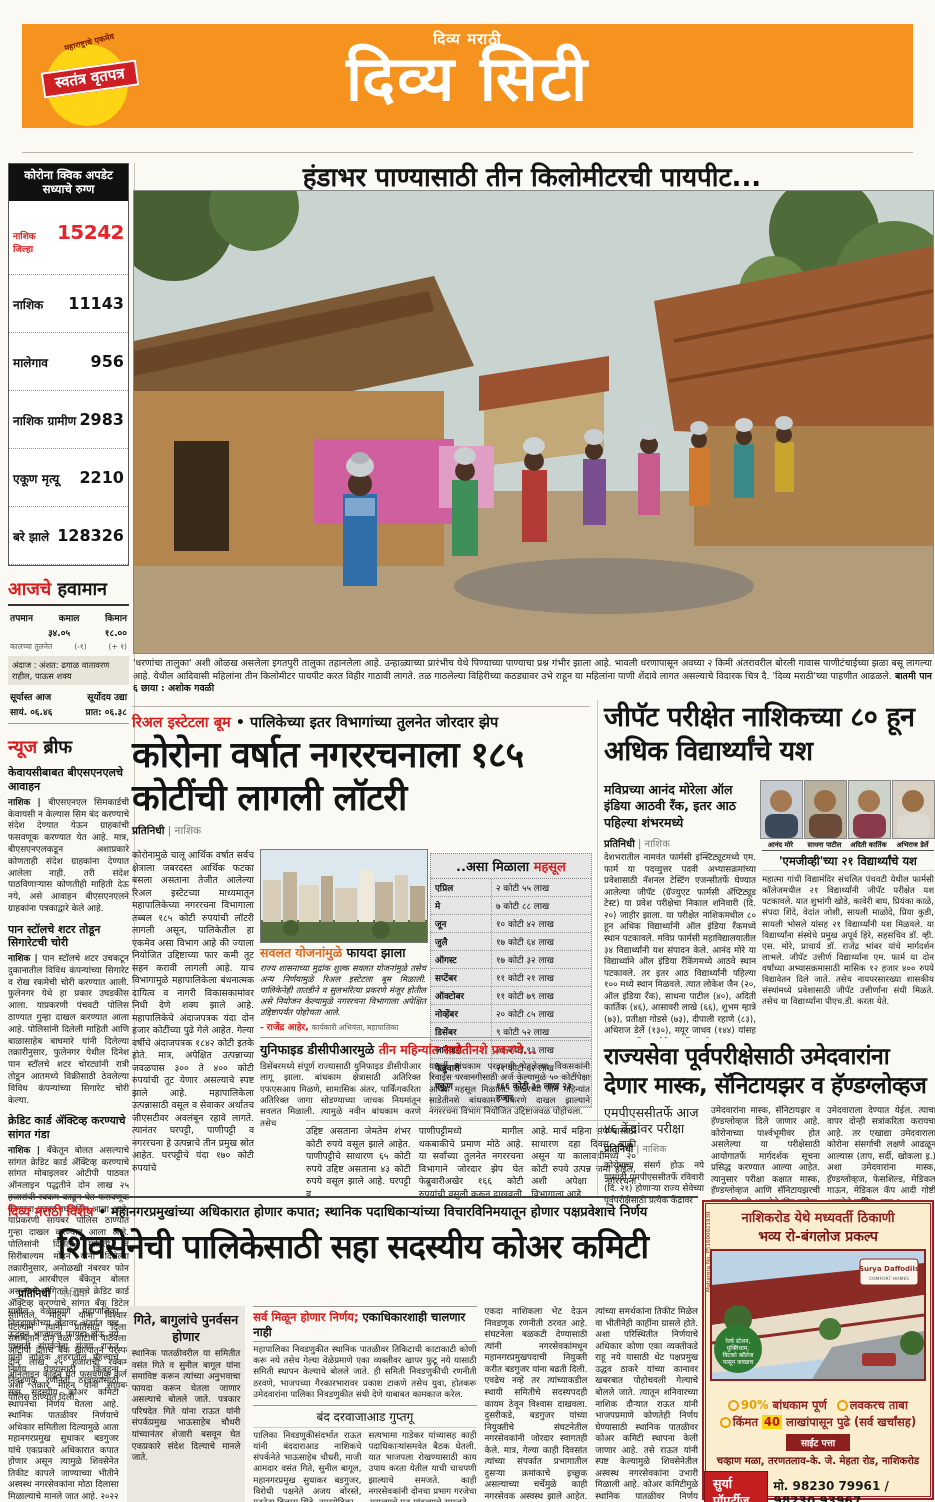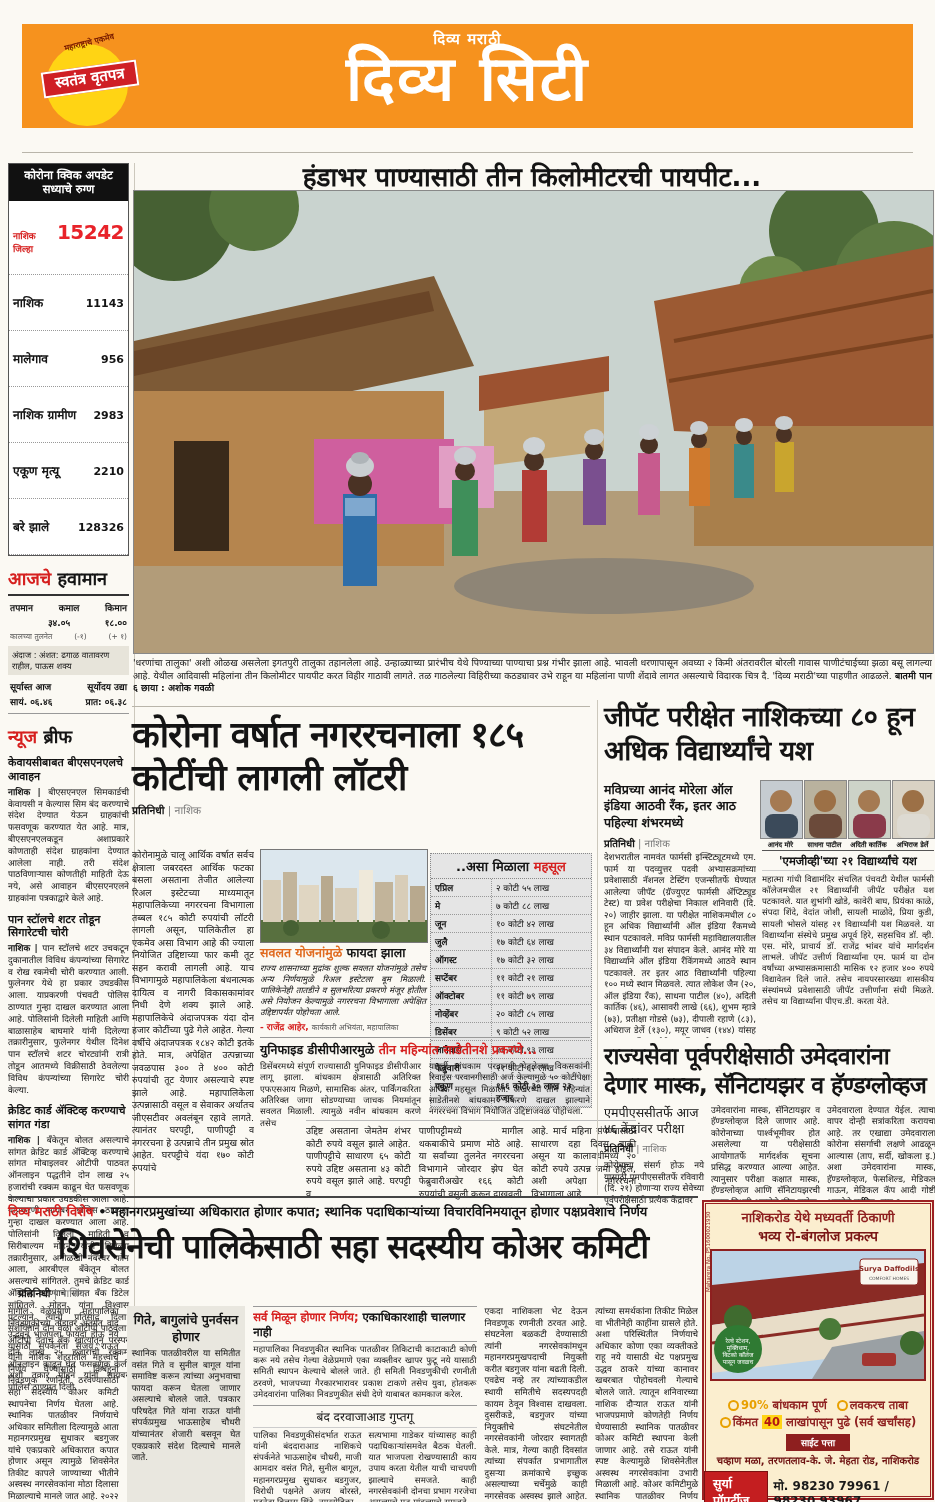--- a/index.html
+++ b/index.html
@@ -21,21 +21,21 @@
   .brand .sm{font-size:15px;font-weight:bold;letter-spacing:1px;}
   .brand .lg{font-size:62px;font-weight:800;line-height:1.0;letter-spacing:2px;}
   .dateline{left:0;top:132px;width:935px;text-align:center;font-size:11px;font-weight:bold;color:#222;}
   .toprule{left:22px;top:152px;width:891px;}
   
   .sidebar{left:8px;top:163px;width:121px;border-right:1px solid #ccc8bc;padding-right:5px;}
   .cbox{border:1px solid #555;background:#fff;}
   .cbox .hd{background:#111;color:#fff;text-align:center;font-size:11.5px;font-weight:bold;padding:4px 2px;line-height:1.25;}
   .crow{display:flex;justify-content:space-between;align-items:baseline;border-bottom:1px dotted #999;padding:19px 4px;}
   .crow .l{font-size:12px;font-weight:bold;}
-  .crow .v{font-size:11px;font-weight:bold;}
+  .crow .v{font-size:16px;font-weight:bold;}
   .crow.hl .l{color:#d6201f;font-size:9px;}
   .crow.hl .v{color:#e8232a;font-size:20px;letter-spacing:-0.5px;}
   .secttl{font-size:18px;font-weight:800;margin:10px 0 4px 0;}
   .wx{border-top:2px solid #333;border-bottom:1px solid #999;padding:4px 0;}
   .wxrow{display:flex;justify-content:space-between;font-size:9px;font-weight:bold;padding:1px 2px;}
   .wxrow .n{font-weight:normal;color:#555;font-size:7.5px;}
   .wxfc{background:#e7e4da;font-size:8.3px;padding:4px 4px;margin:4px 0;line-height:1.3;}
   .wxsun{display:flex;justify-content:space-between;font-size:9px;font-weight:bold;padding:1px 2px;}
   .nb-item{margin-top:8px;}
   .nb-item .h{font-size:11px;font-weight:bold;line-height:1.25;margin-bottom:3px;}
@@ -285,20 +285,23 @@
             <ellipse cx="0" cy="-8" rx="9" ry="7" fill="#c9ced1"></ellipse>
           </g>
       </g>
     </svg>
   </div>
   <div class="abs caption just">
     <span>'धरणांचा तालुका' अशी ओळख असलेला इगतपुरी तालुका तहानलेला आहे. उन्हाळ्याच्या प्रारंभीच येथे पिण्याच्या पाण्याचा प्रश्न गंभीर झाला आहे. भावली धरणापासून अवघ्या २ किमी अंतरावरील बोरली गावास पाणीटंचाईच्या झळा बसू लागल्या आहे. येथील आदिवासी महिलांना तीन किलोमीटर पायपीट करत विहीर गाठावी लागते. तळ गाठलेल्या विहिरीच्या कठड्यावर उभे राहून या महिलांना पाणी शेंदावे लागत असल्याचे विदारक चित्र दै. 'दिव्य मराठी'च्या पाहणीत आढळले.</span><span class="b"> बातमी पान ६</span><span class="b"> छाया : अशोक गवळी</span>
   </div>
 
   <div class="abs marticle">
+    <div class="kick">
+      <span class="red">रिअल इस्टेटला बूम</span><span> • </span><span>पालिकेच्या इतर विभागांच्या तुलनेत जोरदार झेप</span>
+    </div>
     <div class="mhead">कोरोना वर्षात नगररचनाला १८५ कोटींची लागली लॉटरी</div>
     <div class="byline b"><span>प्रतिनिधी</span><span class="g"> | नाशिक</span></div>
 
     <div class="ma-col1 just">कोरोनामुळे चालू आर्थिक वर्षात सर्वच क्षेत्राला जबरदस्त आर्थिक फटका बसला असताना तेजीत आलेल्या रिअल इस्टेटच्या माध्यमातून महापालिकेच्या नगररचना विभागाला तब्बल १८५ कोटी रुपयांची लॉटरी लागली असून, पालिकेतील हा एकमेव असा विभाग आहे की ज्याला नियोजित उद्दिष्टाच्या फार कमी तूट सहन करावी लागली आहे. याच विभागामुळे महापालिकेला बंधनात्मक दायित्व व नागरी विकासकामांवर निधी देणे शक्य झाले आहे. महापालिकेचे अंदाजपत्रक यंदा दोन हजार कोटींच्या पुढे गेले आहेत. गेल्या वर्षीचे अंदाजपत्रक १८४२ कोटी इतके होते. मात्र, अपेक्षित उत्पन्नाच्या जवळपास ३०० ते ४०० कोटी रुपयांची तूट येणार असल्याचे स्पष्ट झाले आहे. महापालिकेला उत्पन्नासाठी वसूल व सेवाकर अर्थातच जीएसटीवर अवलंबून रहावे लागते. त्यानंतर घरपट्टी, पाणीपट्टी व नगररचना हे उत्पन्नाचे तीन प्रमुख स्रोत आहेत. घरपट्टीचे यंदा १७० कोटी रुपयांचे</div>
 
     <div class="ma-photo">
       <svg width="166" height="92" viewBox="0 0 166 92" preserveAspectRatio="none">
         <rect width="166" height="92" fill="#dce7ee"></rect>
         <rect y="70" width="166" height="22" fill="#58703f"></rect>
         <rect x="2" y="30" width="18" height="42" fill="#d8cdb8"></rect>

